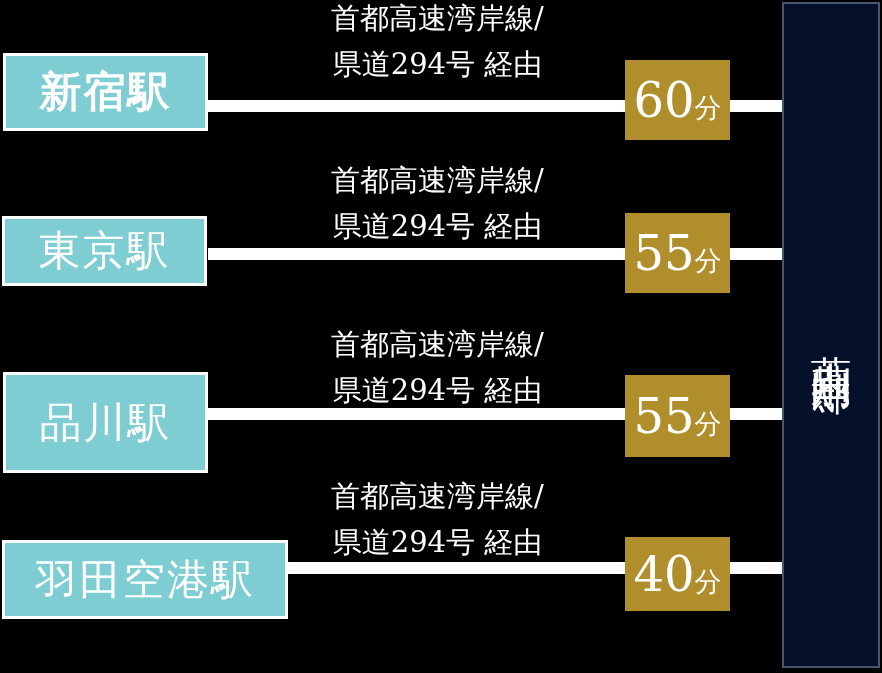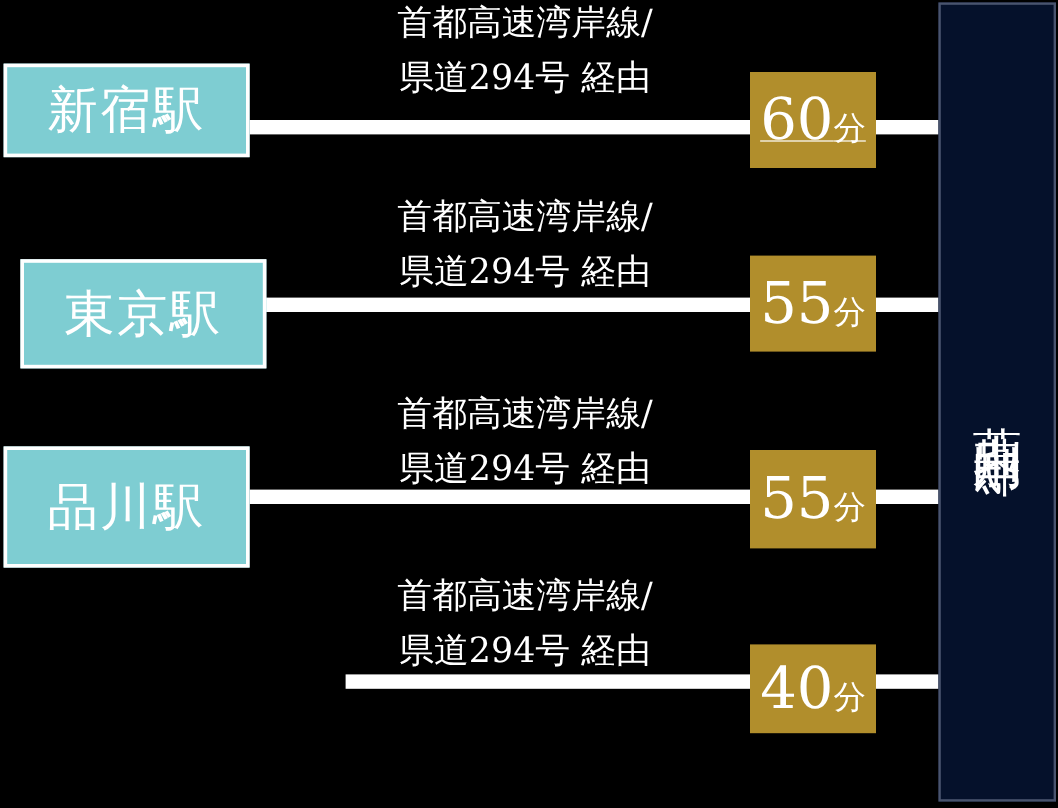--- a/index.html
+++ b/index.html
@@ -30,22 +30,22 @@
     border: 3px solid #ffffff;
     box-sizing: border-box;
     display: flex;
     align-items: center;
     justify-content: center;
     color: #ffffff;
     font-size: 42px;
     letter-spacing: 2px;
     z-index: 2;
   }
-  .station-0 { left: 3px; top: 53px;  width: 205px; height: 78px; }
-  .station-1 { left: 17px; top: 216px; width: 205px; height: 91px; }
+  .station-0 { left: 3px; top: 53px;  width: 205px; height: 78px; font-weight: bold; }
+  .station-1 { left: 2px; top: 216px; width: 205px; height: 70px; }
   .station-2 { left: 3px; top: 372px; width: 205px; height: 101px; }
   .station-3 { left: 2px; top: 540px; width: 286px; height: 79px; }
 
   
   .route-label {
     position: absolute;
     left: 290px;
     width: 295px;
     text-align: center;
     color: #ffffff;
@@ -63,21 +63,21 @@
     position: absolute;
     left: 625px;
     width: 105px;
     background: #b18e2c;
     display: flex;
     align-items: center;
     justify-content: center;
     color: #ffffff;
     z-index: 2;
   }
-  .time-0 { top: 60px;  height: 80px; text-decoration: underline; }
+  .time-0 { top: 60px;  height: 80px; }
   .time-1 { top: 213px; height: 80px; }
   .time-2 { top: 375px; height: 82px; }
   .time-3 { top: 537px; height: 74px; }
   .time-value { font-size: 48px; }
   .time-unit  { font-size: 27px; }
 
   
   .destination-panel {
     position: absolute;
     left: 782px;
@@ -137,20 +137,23 @@
     <span>品川駅</span>
   </div>
   <div class="route-label route-2">
     <div>首都高速湾岸線/</div>
     <div>県道294号 経由</div>
   </div>
   <div class="time-box time-2">
     <span><span class="time-value">55</span><span class="time-unit">分</span></span>
   </div>
 
+  <div class="station-box station-3">
+    <span>羽田空港駅</span>
+  </div>
   <div class="route-label route-3">
     <div>首都高速湾岸線/</div>
     <div>県道294号 経由</div>
   </div>
   <div class="time-box time-3">
     <span><span class="time-value">40</span><span class="time-unit">分</span></span>
   </div>
 
   <div class="destination-panel">
     <span class="destination-label">葉山別邸</span>

